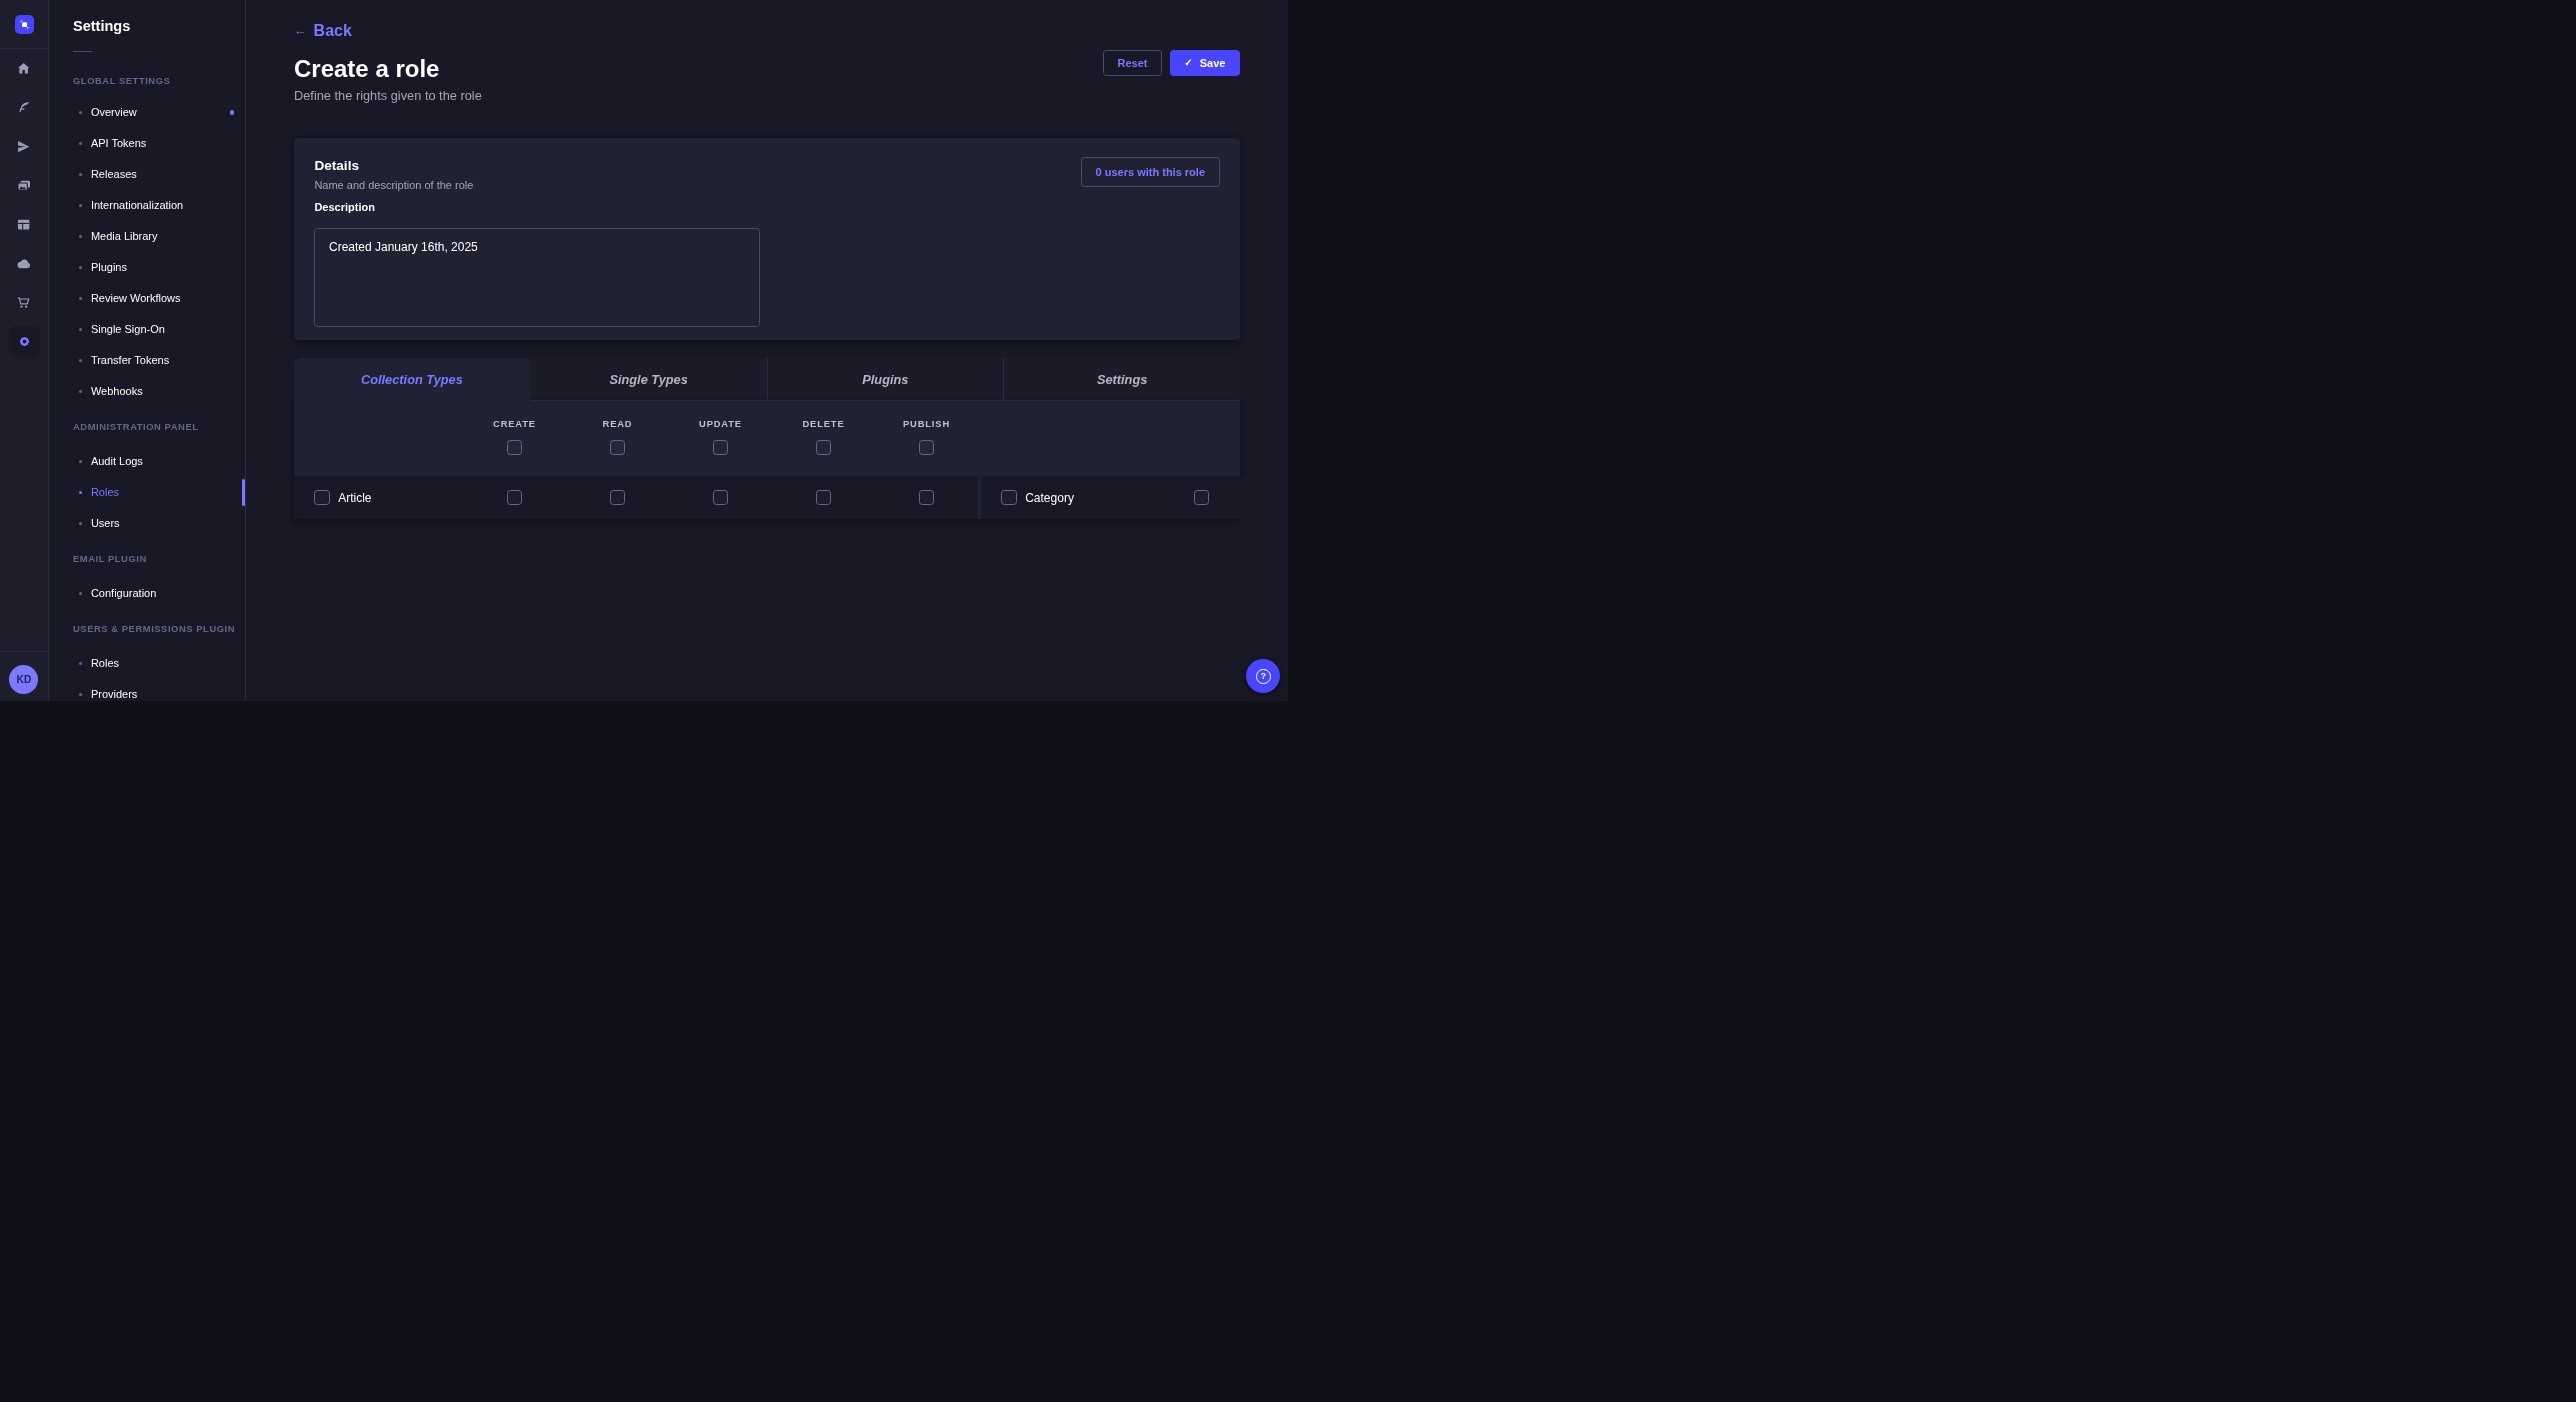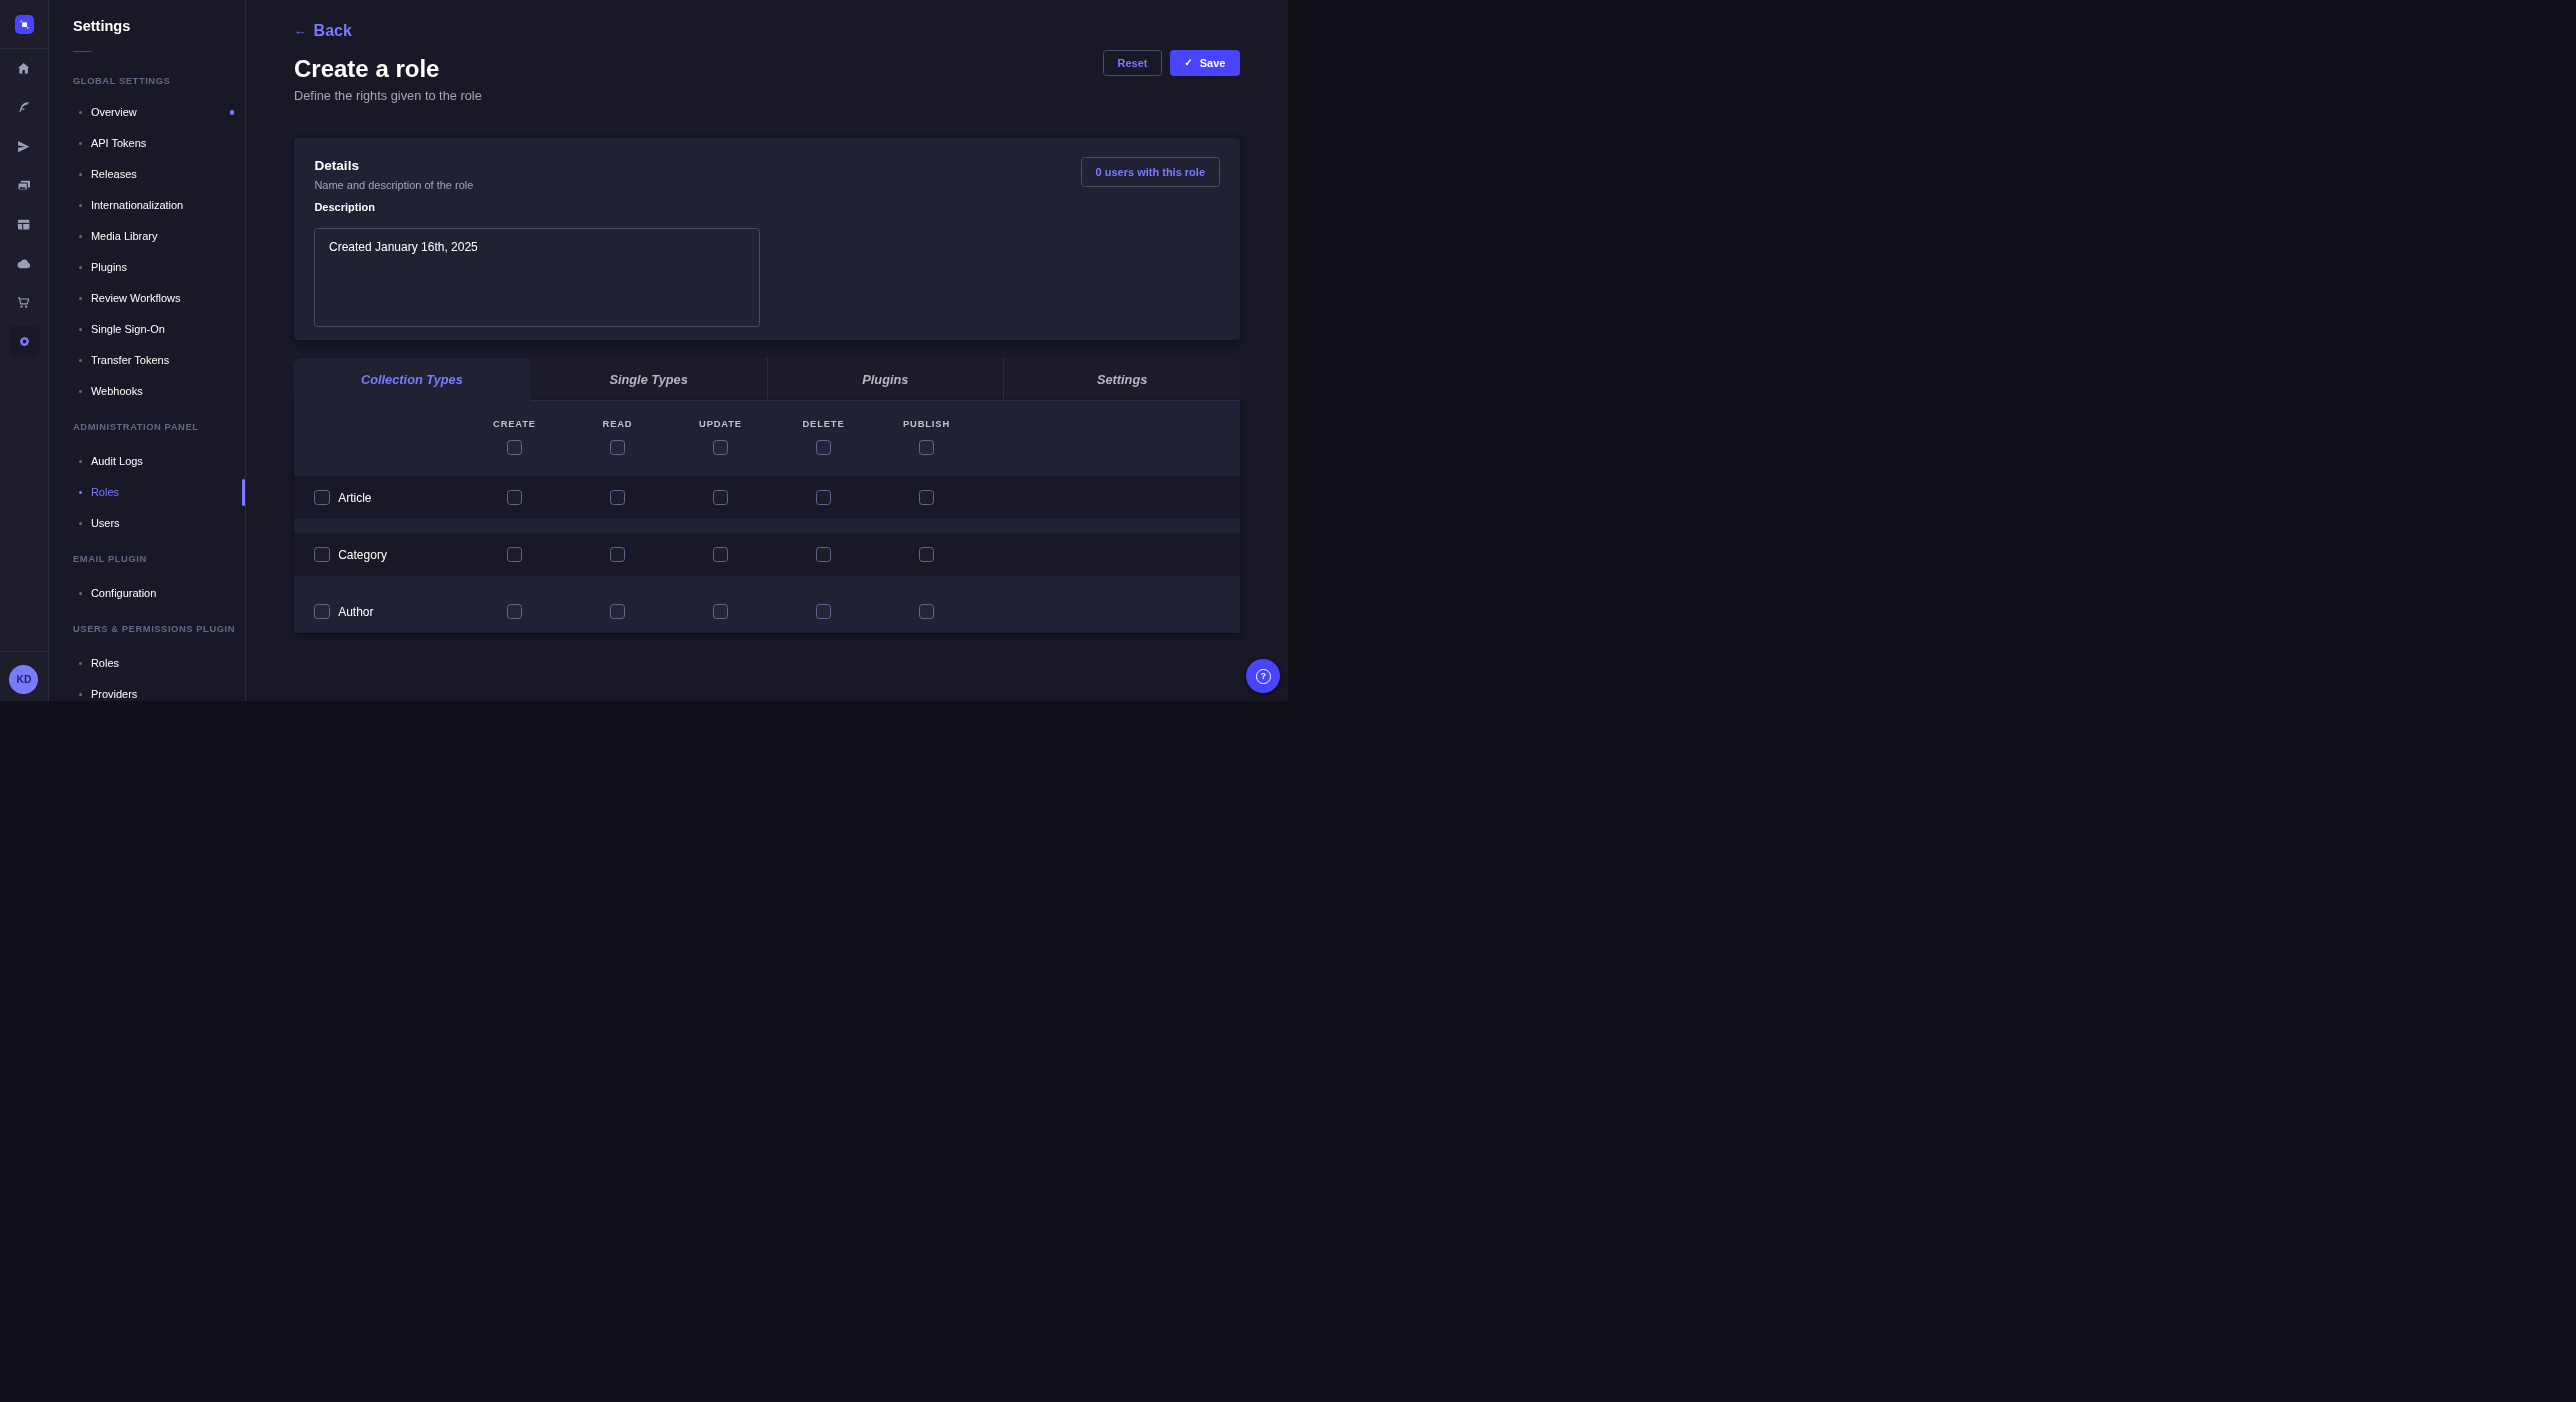--- a/index.html
+++ b/index.html
@@ -84,21 +84,21 @@
        font-weight:600;color:#b5b5c6;border-bottom:0.9px solid #2b2b43;cursor:pointer;}
   .tab + .tab{border-left:0.9px solid #2b2b43;}
   .tab.active{background:#212134;color:#7b79ff;border-radius:6.8px 6.8px 0 0;
        border-bottom-color:transparent;}
   .tab.active + .tab{border-left-color:transparent;}
   .panel-body{background:#212134;border-radius:0 0 3.4px 3.4px;box-shadow:0 1.7px 6.8px rgba(3,3,10,.45);}
   .perm-grid{display:grid;grid-template-columns:169px 103px 103px 103px 103px 103px 1fr;}
   .perm-header{padding-top:17px;height:75px;}
   .ph-cell{display:flex;flex-direction:column;align-items:center;gap:11px;}
   .ph-label{font-size:9.4px;font-weight:700;letter-spacing:.09em;color:#c0c0cf;}
-  .rows{display:flex;flex-direction:column;gap:14px;}
+  .rows{display:flex;flex-direction:row;gap:3px;}
   .perm-row{align-items:center;height:43px;}
   .perm-row.dark{background:#181826;}
   .perm-row.light{background:#212134;}
   .row-head{display:flex;align-items:center;gap:8.5px;padding-left:20.4px;}
   .row-label{font-size:12px;color:#fff;}
   .cbx{width:15.3px;height:15.3px;border:0.9px solid #66668c;border-radius:3.4px;
        background:rgba(255,255,255,.02);cursor:pointer;flex:none;}
   .cell-center{display:flex;justify-content:center;}
 
   

